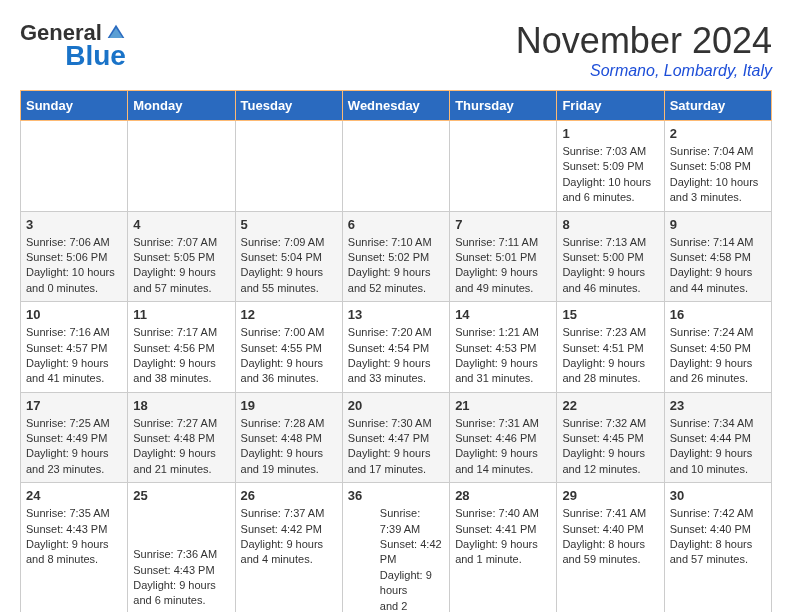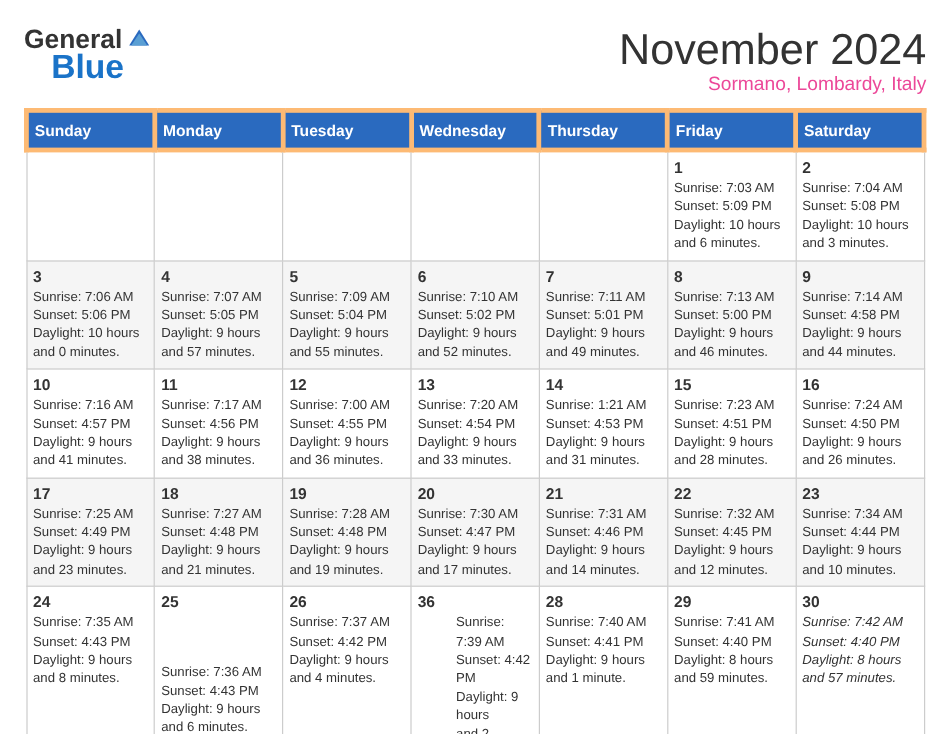--- a/index.html
+++ b/index.html
@@ -12,21 +12,21 @@
     }
     .header {
       display: flex;
       justify-content: space-between;
       align-items: flex-start;
       margin-bottom: 10px;
     }
     .logo {
       display: flex;
       flex-direction: column;
-      align-items: center;
+      align-items: flex-end;
     }
     .logo-text {
       display: flex;
       align-items: center;
       gap: 2px;
     }
     .logo-general {
       font-size: 22px;
       font-weight: bold;
       color: #333;
@@ -44,37 +44,38 @@
     .title-section {
       text-align: right;
     }
     .month-title {
       font-size: 36px;
       font-weight: normal;
       color: #333;
     }
     .location {
       font-size: 16px;
-      color: #ec4899;
+      color: #1d4ed8;
+      font-style: italic;
     }
     table {
       width: 100%;
       border-collapse: collapse;
       table-layout: fixed;
     }
     thead tr {
       background-color: #2a6abf;
     }
     thead th {
       color: #fff;
       font-size: 13px;
       font-weight: bold;
       padding: 7px 5px;
       text-align: left;
-      border: 4px solid #fdba74;
+      border: 1px solid #fdba74;
     }
     tbody tr {
       vertical-align: top;
     }
     tbody td {
       border: 1px solid #ccc;
       padding: 5px;
       font-size: 10.5px;
       color: #333;
       height: 85px;
@@ -344,20 +345,20 @@
         </td>
         <td>
           <div class="day-num">29</div>
           <div class="day-info" style="white-space: pre-line;">Sunrise: 7:41 AM
 Sunset: 4:40 PM
 Daylight: 8 hours
 and 59 minutes.</div>
         </td>
         <td>
           <div class="day-num">30</div>
-          <div class="day-info" style="white-space: pre-line; font-style: italic;">Sunrise: 7:42 AM
+          <div class="day-info" style="white-space: pre-line;">Sunrise: 7:42 AM
 Sunset: 4:40 PM
 Daylight: 8 hours
 and 57 minutes.</div>
         </td>
       </tr>
     </tbody>
 </table>
 
 </body></html>

